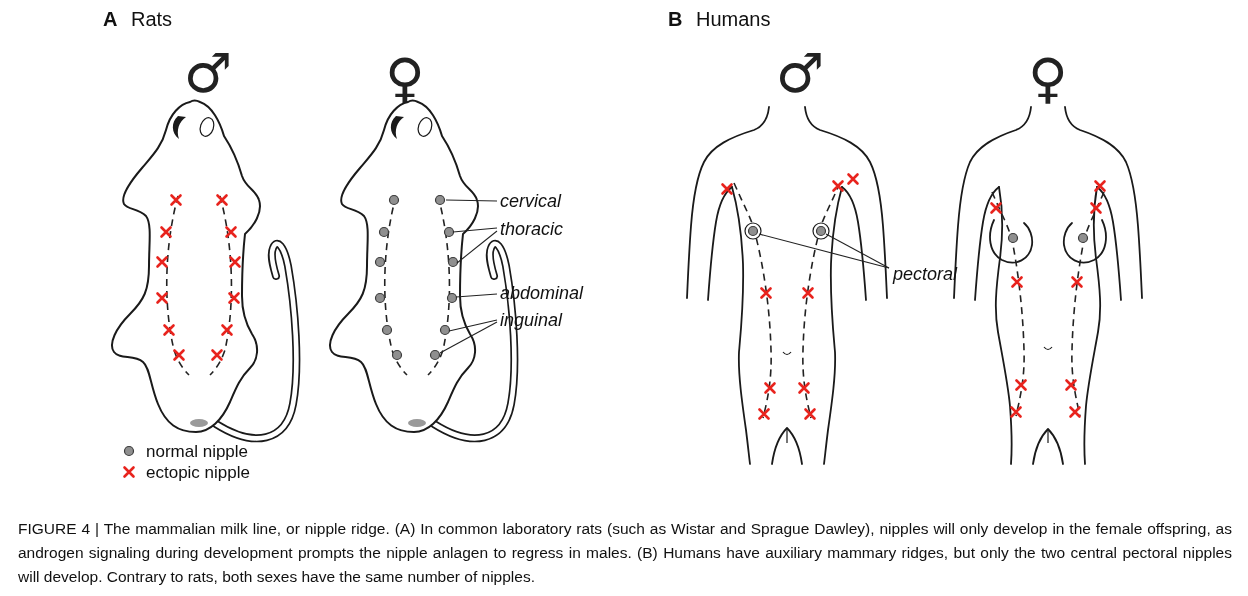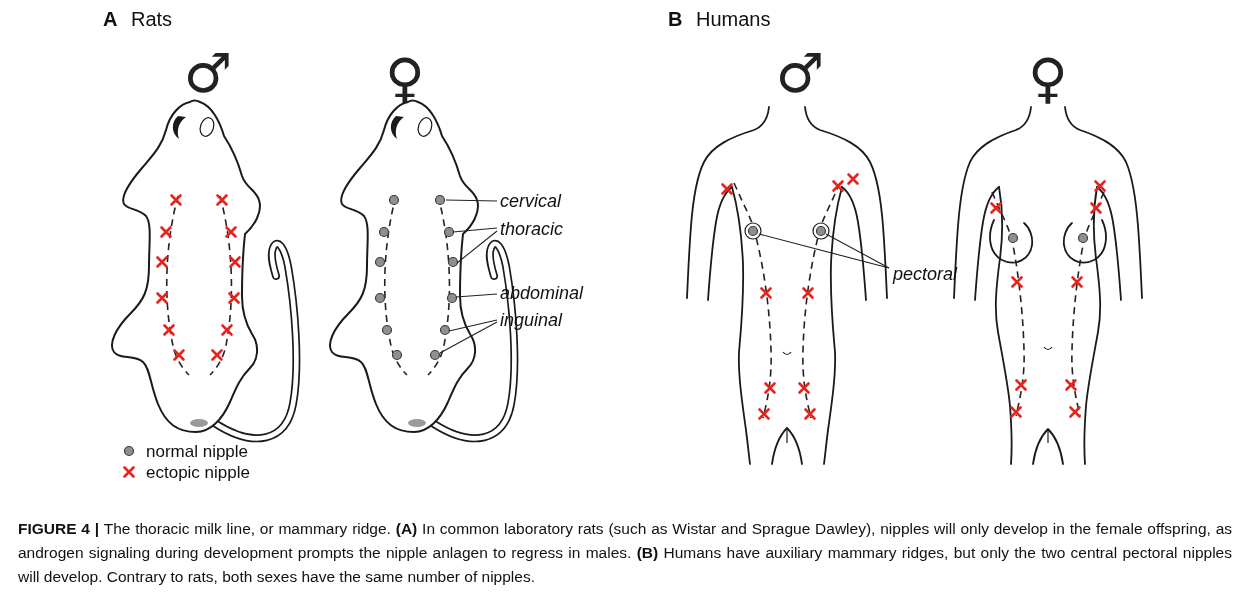--- a/index.html
+++ b/index.html
@@ -21,21 +21,21 @@
   .tail-outer { fill:none; stroke:var(--outline,#1a1a1a); stroke-width:8;  stroke-linecap:round; }
   .tail-inner { fill:none; stroke:#ffffff; stroke-width:4.6; stroke-linecap:round; }
   .ear-dark   { fill:#1a1a1a; stroke:none; }
   .shadow     { fill:#9a9a9a; stroke:none; }
 
   .xmark  { stroke:var(--ectopic,#e8231d); stroke-width:2.6; stroke-linecap:round; fill:none; }
   .dotmark{ fill:var(--normal-fill,#8f8f8f); stroke:var(--normal-stroke,#3c3c3c); stroke-width:1.2; }
 
   .caption { padding:8px 16px 12px 18px; font-size:15.5px; line-height:1.55; color:#111;
              text-align:justify; border-bottom:2px solid #999; }
-  .cap-bold { font-weight:bold; }
+  .cap-bold { font-weight:normal; }
 </style>
 </head>
 <body>
 
 <div class="page">
 
   <svg width="1248" height="505" viewBox="0 0 1248 505">
     <defs>
       <g id="sym-ectopic">
           <path class="xmark" d="M-4.5,-4.5 L4.5,4.5 M-4.5,4.5 L4.5,-4.5"></path>
@@ -199,20 +199,20 @@
         <line class="leader" x1="889" y1="268" x2="759" y2="234"></line>
         <line class="leader" x1="889" y1="268" x2="826" y2="234"></line>
         <text class="anat-label" x="893" y="280">pectoral</text>
       </g>
     </g>
   </svg>
 
   
   <div class="caption">
     <span class="cap-bold">FIGURE 4 |</span>
-    <span>The thoracic milk line, or mammary ridge.</span>
+    <span>The mammalian milk line, or nipple ridge.</span>
     <span class="cap-bold">(A)</span>
     <span>In common laboratory rats (such as Wistar and Sprague Dawley), nipples will only develop in the female offspring, as androgen signaling during development prompts the nipple anlagen to regress in males.</span>
     <span class="cap-bold">(B)</span>
     <span>Humans have auxiliary mammary ridges, but only the two central pectoral nipples will develop. Contrary to rats, both sexes have the same number of nipples.</span>
   </div>
 
 </div>
 
 </body></html>

